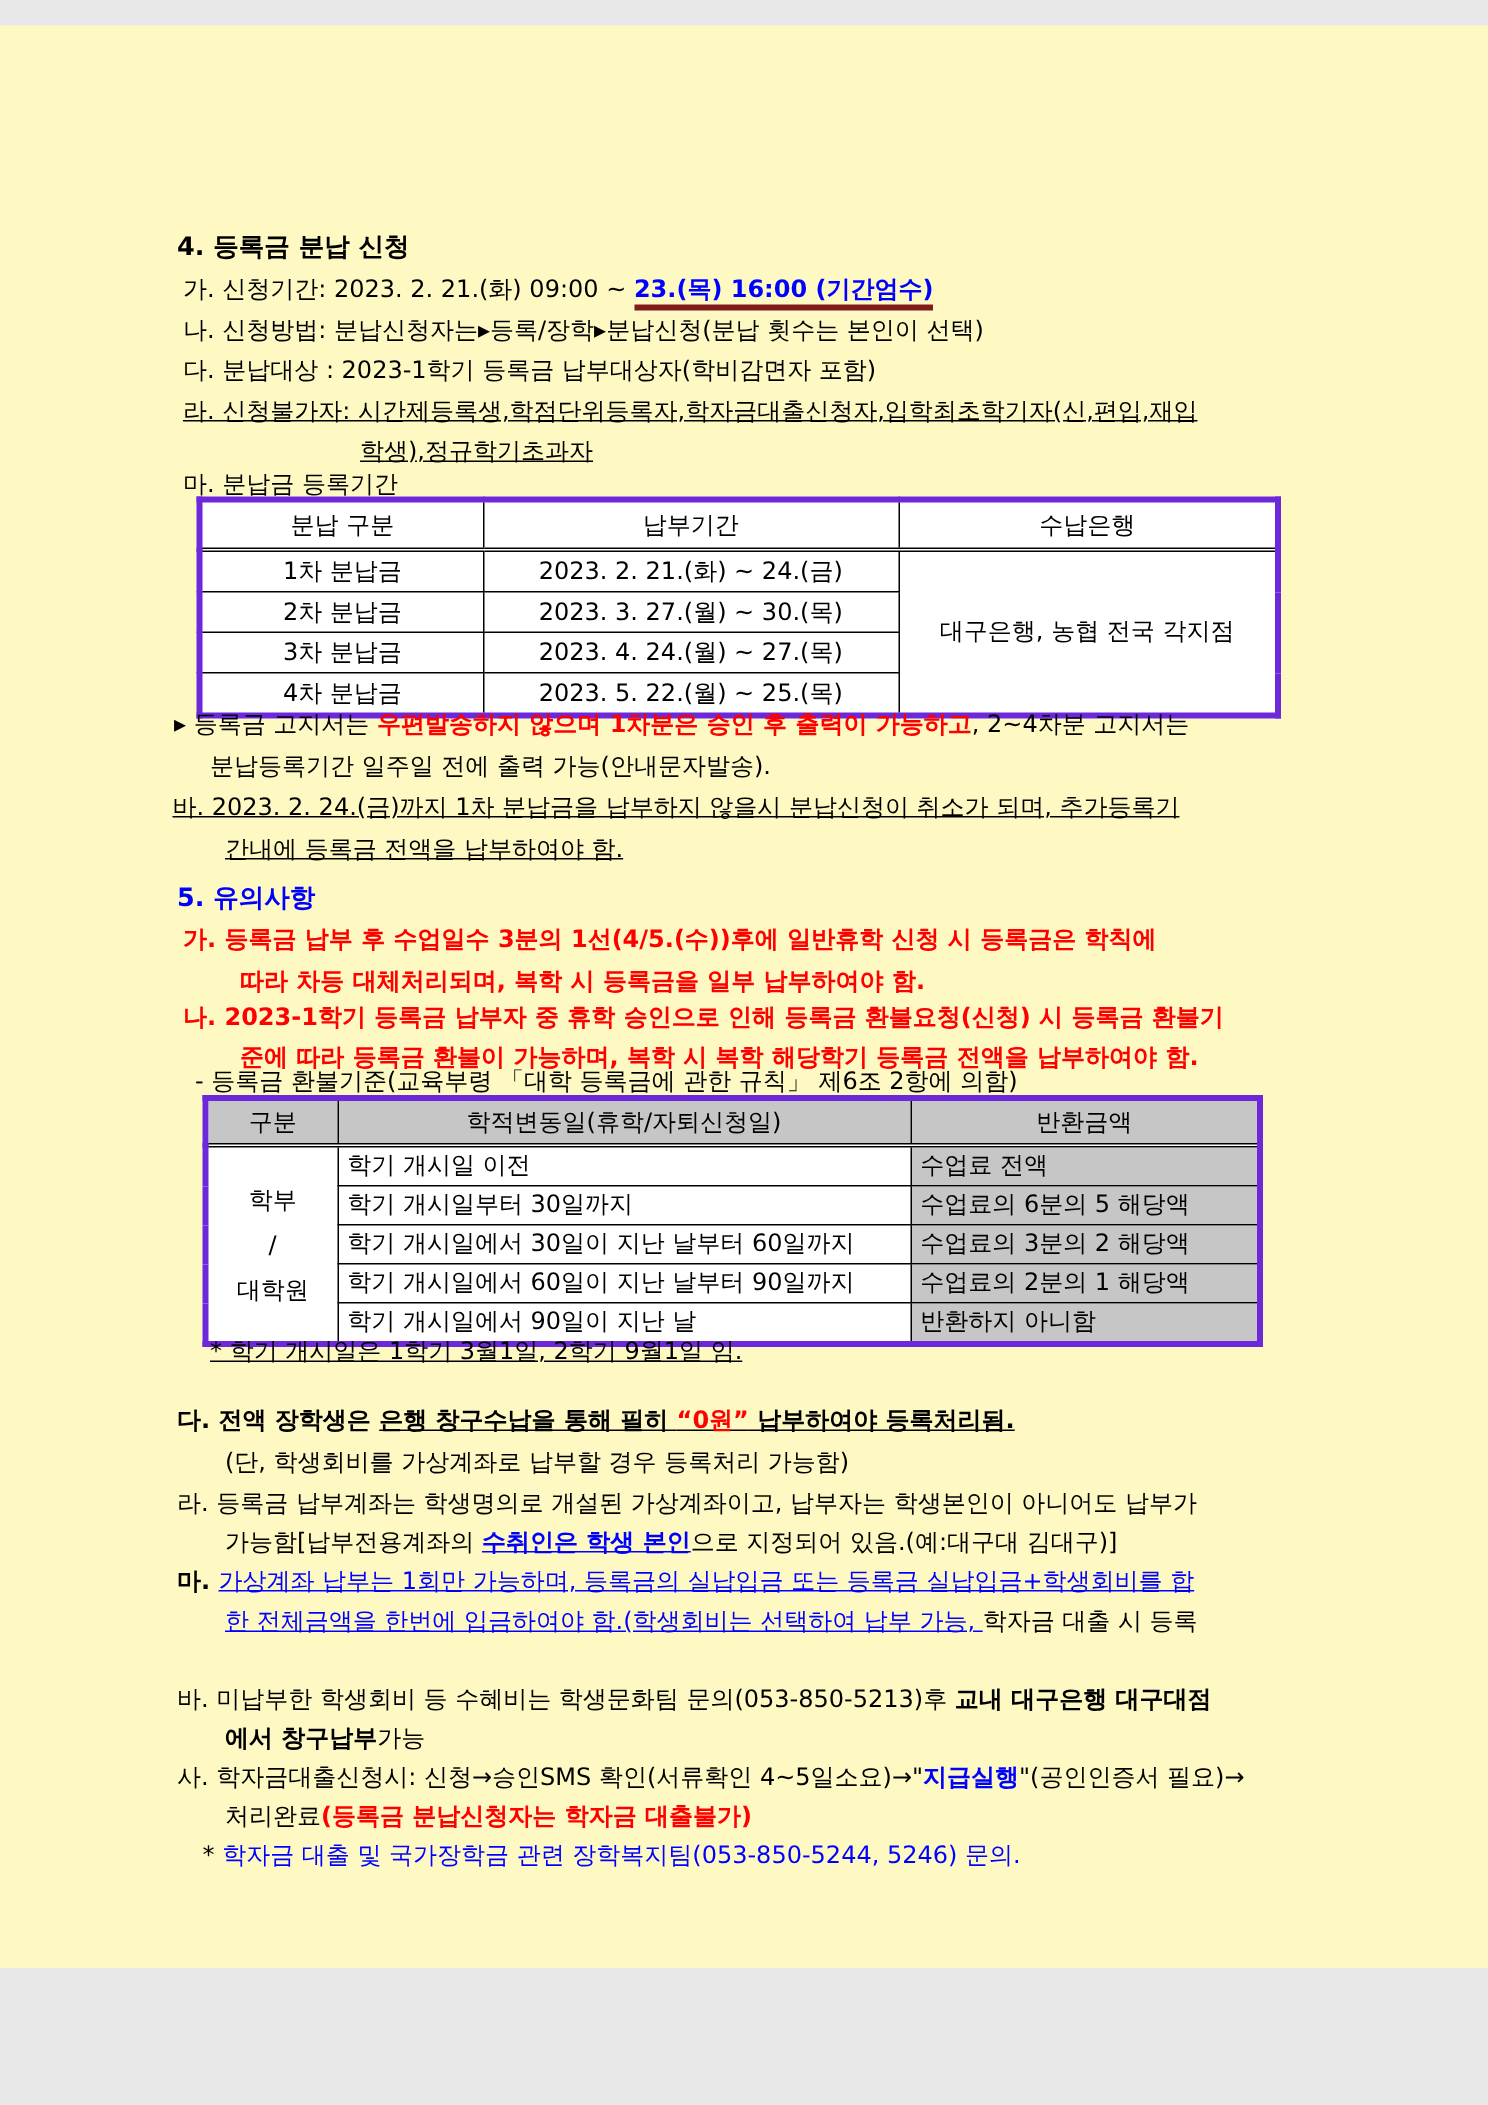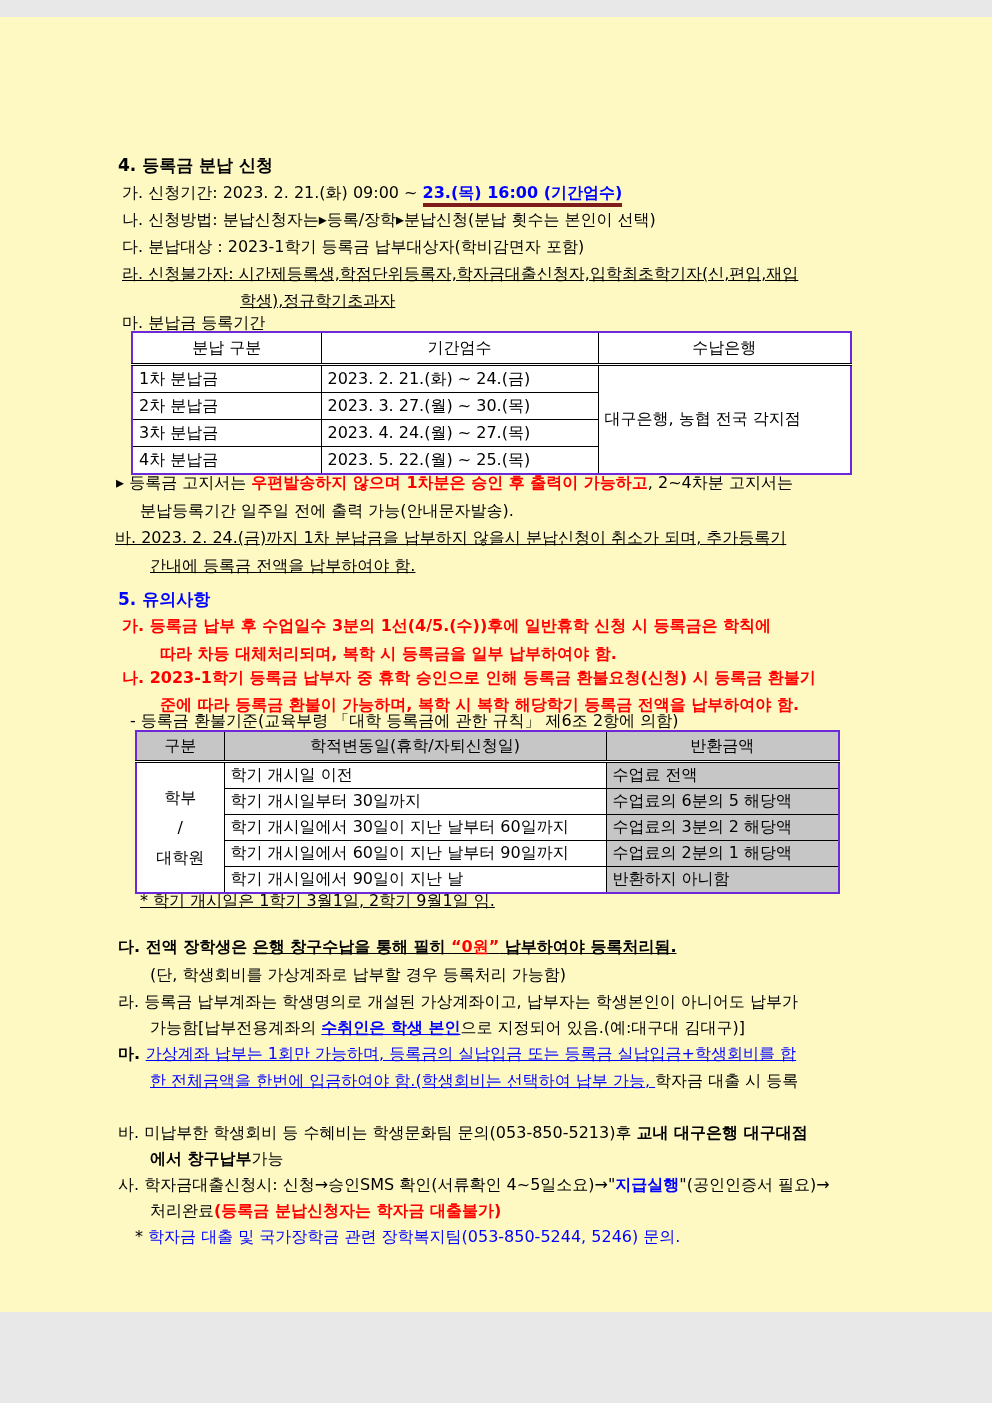--- a/index.html
+++ b/index.html
@@ -12,25 +12,25 @@
     color:#000;
     overflow:hidden;
   }
   .line{position:absolute;font-size:16px;line-height:20px;white-space:nowrap;}
   .b{font-weight:bold;}
   .red{color:#ff0000;}
   .blue{color:#0000ff;}
   .u{text-decoration:underline;}
   .u-red{border-bottom:4px solid #7f1d1d;padding-bottom:1px;}
   .h{font-size:17px;font-weight:bold;}
-  table.t{position:absolute;border-collapse:collapse;table-layout:fixed;border:2px solid #6d28d9;background:#fff;}
+  table.t{position:absolute;border-collapse:collapse;table-layout:fixed;border:4px solid #6d28d9;background:#fff;}
   table.t th,table.t td{border:1px solid #000;font-size:16px;font-weight:normal;padding:0 6px;overflow:hidden;white-space:nowrap;}
   table.t th{border-bottom:3px double #000;text-align:center;}
   
-  .t1 td{height:26px;}
+  .t1 td{text-align:center;height:26px;}
   .t1 th{height:30px;}
   
   .t2 th{height:28px;background:#c6c6c6;}
   .t2 td{height:25px;text-align:left;}
   .t2 td.center{text-align:center;}
   .t2 td.gray{background:#c6c6c6;}
   .groupcell div{text-align:center;line-height:30px;}
 </style>
 </head>
 <body>
@@ -52,21 +52,21 @@
 
   <table class="t t1" style="left:131px;top:314px;width:719px;">
     <colgroup>
         <col style="width:189px">
         <col style="width:277px">
         <col style="width:253px">
       </colgroup>
     <tbody>
         <tr>
       <th>분납 구분</th>
-      <th>기간엄수</th>
+      <th>납부기간</th>
       <th>수납은행</th>
     </tr>
     <tr>
       <td>1차 분납금</td>
       <td>2023. 2. 21.(화) ~ 24.(금)</td>
       <td rowspan="4">대구은행, 농협 전국 각지점</td>
     </tr>
     <tr>
       <td>2차 분납금</td>
       <td>2023. 3. 27.(월) ~ 30.(목)</td>

